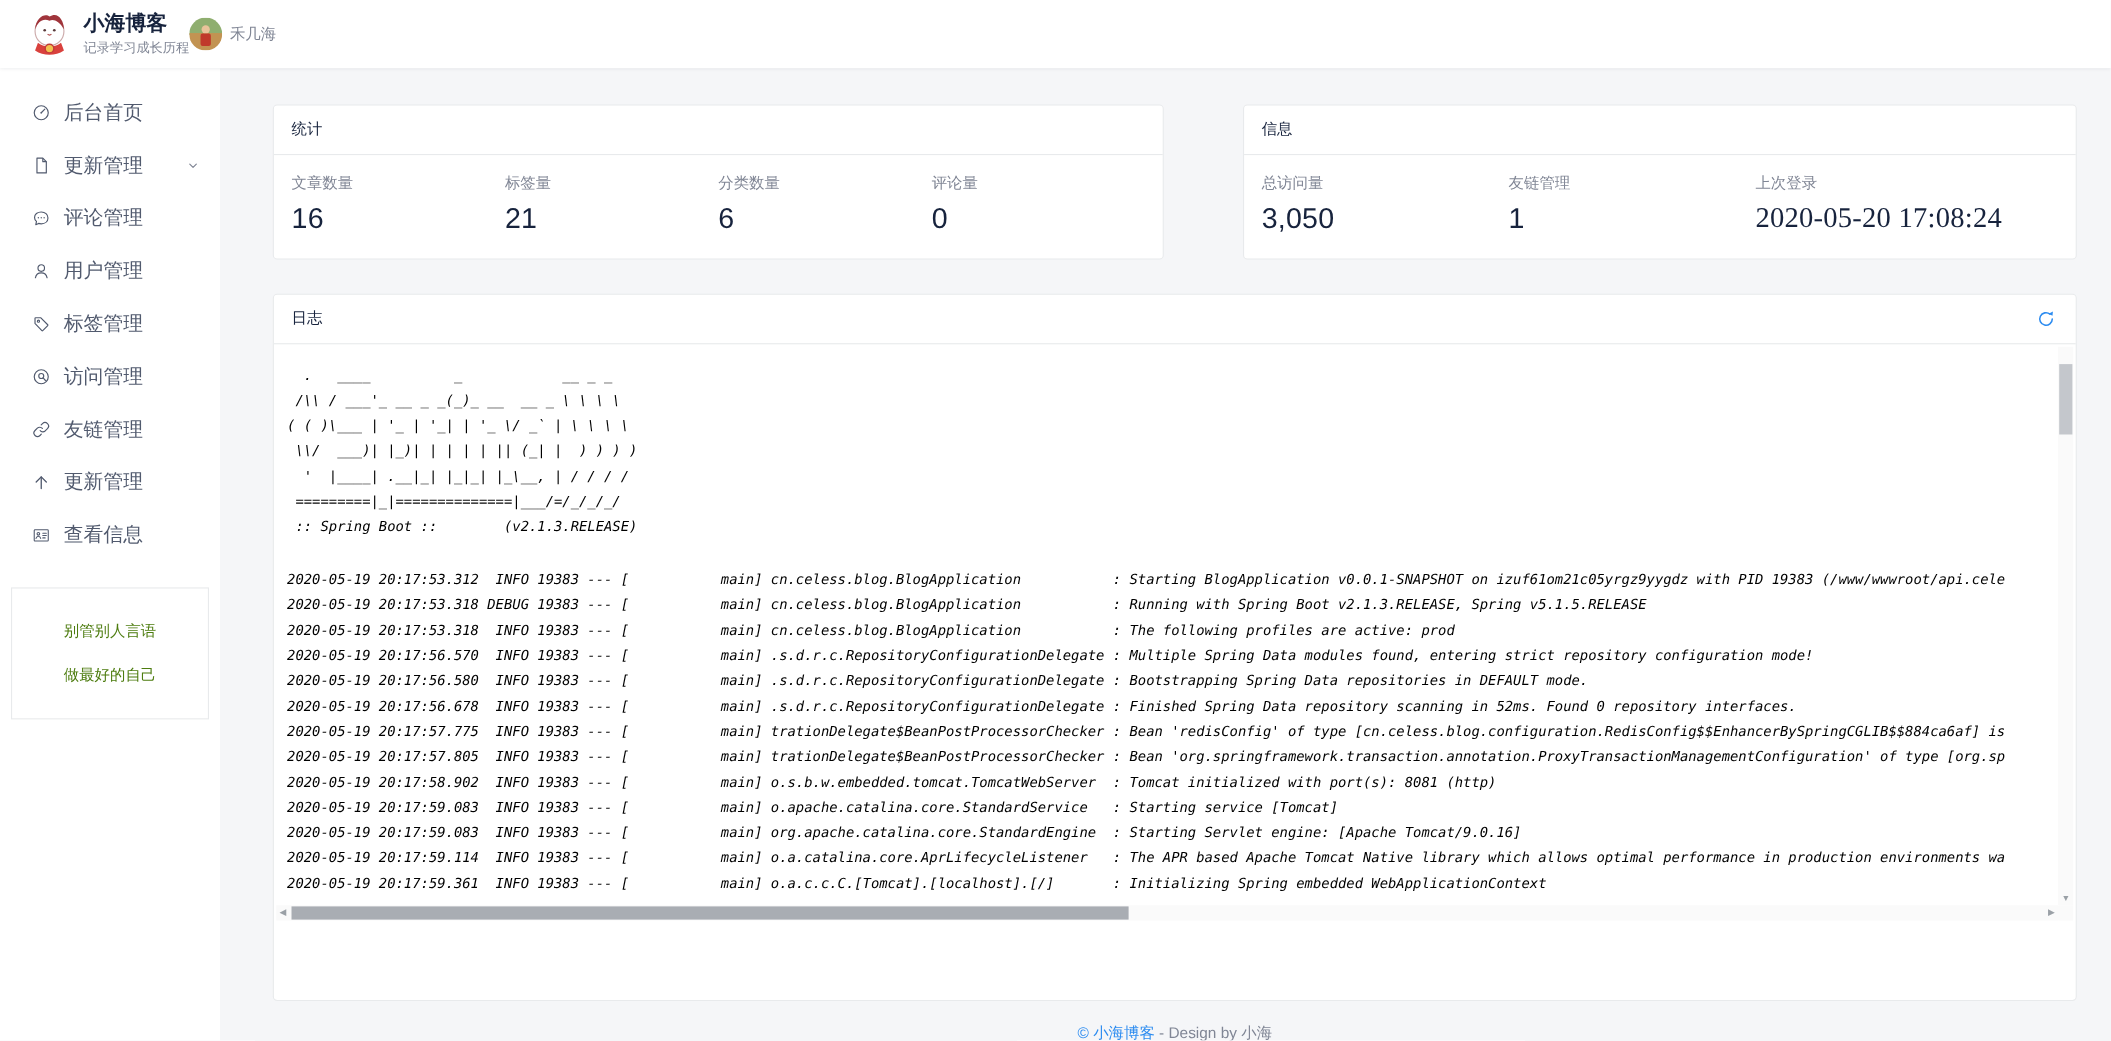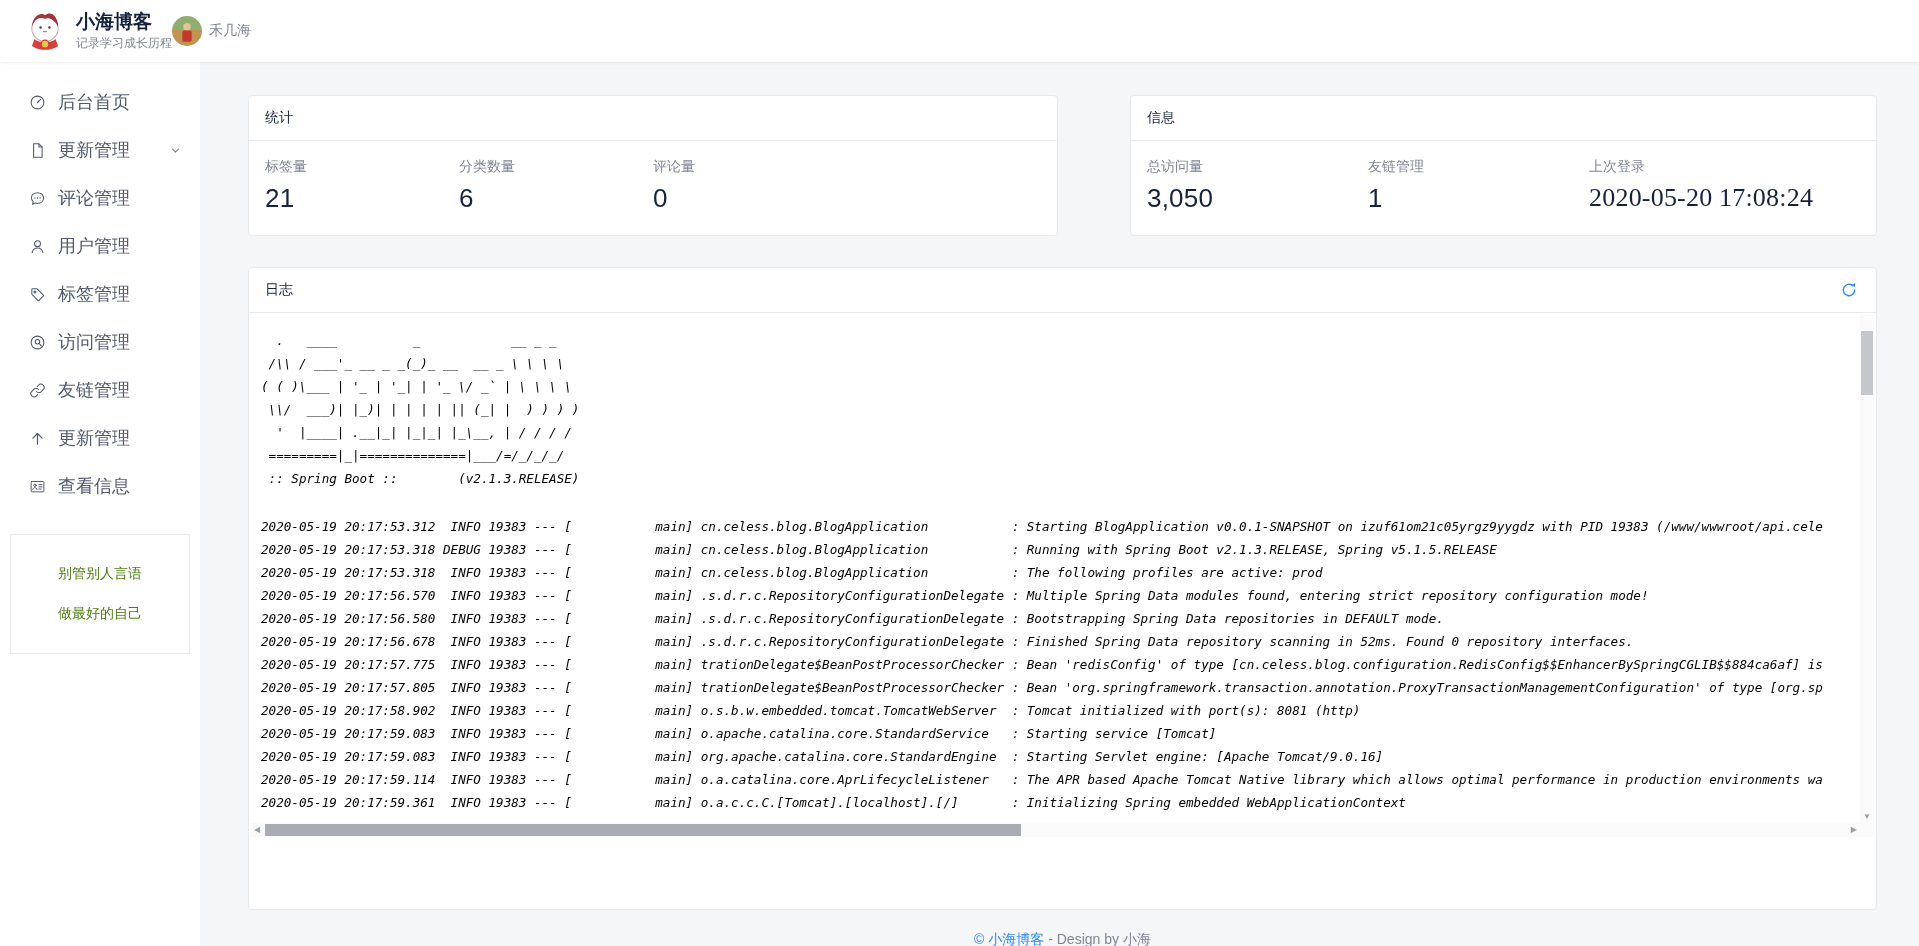--- a/index.html
+++ b/index.html
@@ -24,21 +24,21 @@
   .menu-item { height:48px; display:flex; align-items:center; padding:0 18px 0 29px;
                font-size:18px; color:#515a6e; cursor:pointer; }
   .mi-icon { width:17px; height:17px; margin-right:12px; flex-shrink:0; }
   .mi-icon svg, .chev svg { display:block; }
   .chev { margin-left:auto; }
   .quote-box { margin:24px 10px 0 10px; border:1px solid #e8eaec; padding:30px 6px;
                text-align:center; font-size:14px; color:#4d7c0f; }
   .quote-box .q2 { margin-top:22px; }
 
   
-  .main { flex:1; padding:33px 42px 0 48px; overflow:hidden; }
+  .main { flex:1; padding:33px 31px 0 48px; overflow:hidden; }
   .cards-row { display:flex; gap:72px; }
   .card { background:#fff; border:1px solid #e8eaec; border-radius:4px; }
   .card-h { height:45px; display:flex; align-items:center; justify-content:space-between;
             padding:0 16px; border-bottom:1px solid #e8eaec; font-size:14px; color:#17233d; }
   .stats-card { width:810px; }
   .info-card { flex:1; }
   .card-b { display:flex; padding:17px 16px 21px 16px; }
   .stat-col { width:25%; }
   .info-card .stat-col { width:31%; }
   .info-card .stat-col.wide { width:38%;font-family:Liberation Serif, serif; }
@@ -215,20 +215,24 @@
 
   <main class="main">
 
     <div class="cards-row">
 
       <section class="card stats-card">
         <div class="card-h">
           <span>统计</span>
         </div>
         <div class="card-b">
+          <div class="stat-col">
+            <div class="stat-label">文章数量</div>
+            <div class="stat-value">16</div>
+          </div>
           <div class="stat-col">
             <div class="stat-label">标签量</div>
             <div class="stat-value">21</div>
           </div>
           <div class="stat-col">
             <div class="stat-label">分类数量</div>
             <div class="stat-value">6</div>
           </div>
           <div class="stat-col">
             <div class="stat-label">评论量</div>

